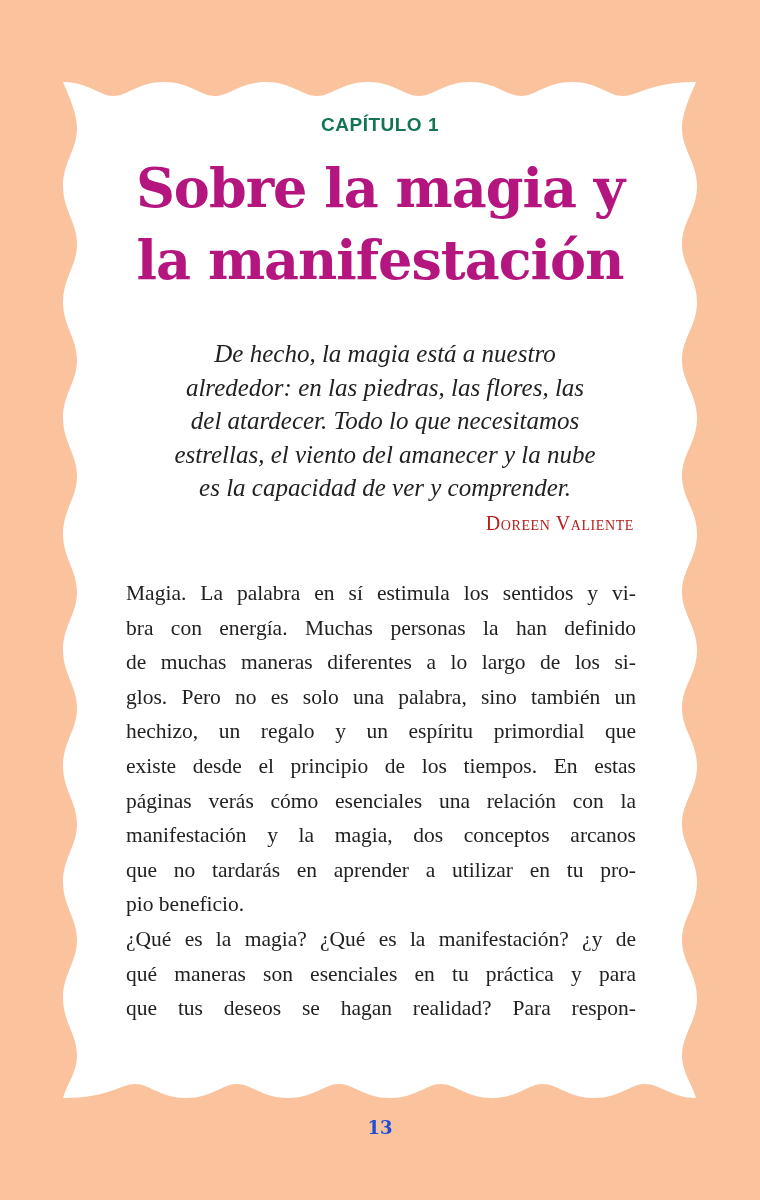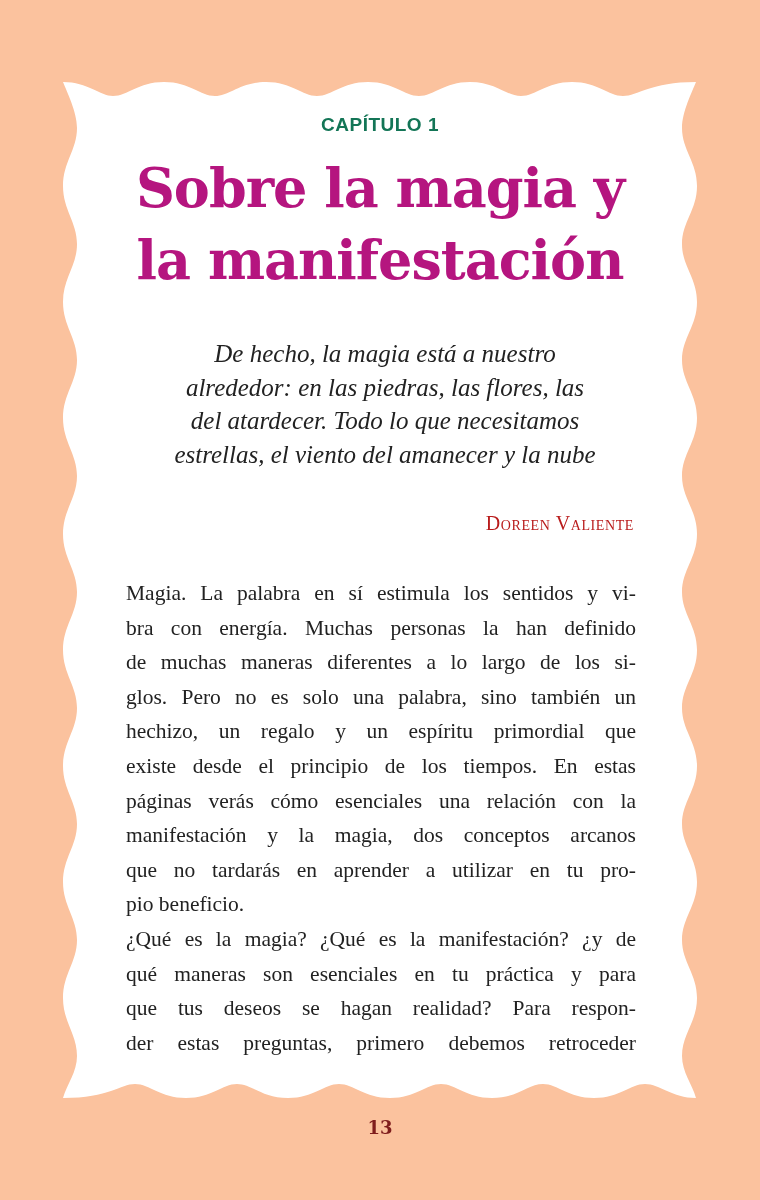--- a/index.html
+++ b/index.html
@@ -31,21 +31,21 @@
   }
   .body-text {
     position: absolute; top: 576px; left: 126px; width: 510px;
     font-family: "Liberation Serif", serif; font-size: 21.5px; line-height: 34.6px;
     color: #222; text-align: justify;
   }
   .body-text .line { display: block; text-align-last: justify; white-space: nowrap; }
   .body-text .line.last { text-align-last: left; }
   .page-number {
     position: absolute; top: 1117px; left: 0; width: 760px; text-align: center;
-    font-family: "DejaVu Serif", serif; font-weight: bold; font-size: 18px; color: #7f1d1d;
+    font-family: "DejaVu Serif", serif; font-weight: bold; font-size: 18px; color: #1d4ed8;
   }
 </style>
 </head>
 <body>
 
 <svg class="frame" viewBox="0 0 760 1200" xmlns="http://www.w3.org/2000/svg">
   <path fill="#ffffff" d="
     M 63 82
     C 88 82, 100 96, 113 96
     C 128 96, 138 82, 164 82
@@ -115,35 +115,35 @@
   <div class="chapter-title">
     <div>Sobre la magia y</div>
     <div>la manifestación</div>
   </div>
 
   <div class="epigraph">
     <div>De hecho, la magia está a nuestro</div>
     <div>alrededor: en las piedras, las flores, las</div>
     <div>del atardecer. Todo lo que necesitamos</div>
     <div>estrellas, el viento del amanecer y la nube</div>
+    <div>es la capacidad de ver y comprender.</div>
   </div>
 
   <div class="attribution">Doreen Valiente</div>
 
   <div class="body-text">
     <span class="line">Magia. La palabra en sí estimula los sentidos y vi-</span>
     <span class="line">bra con energía. Muchas personas la han definido</span>
     <span class="line">de muchas maneras diferentes a lo largo de los si-</span>
     <span class="line">glos. Pero no es solo una palabra, sino también un</span>
     <span class="line">hechizo, un regalo y un espíritu primordial que</span>
     <span class="line">existe desde el principio de los tiempos. En estas</span>
     <span class="line">páginas verás cómo esenciales una relación con la</span>
     <span class="line">manifestación y la magia, dos conceptos arcanos</span>
     <span class="line">que no tardarás en aprender a utilizar en tu pro-</span>
     <span class="line last">pio beneficio.</span>
     <span class="line">¿Qué es la magia? ¿Qué es la manifestación? ¿y de</span>
     <span class="line">qué maneras son esenciales en tu práctica y para</span>
     <span class="line">que tus deseos se hagan realidad? Para respon-</span>
-    <span class="line">der estas preguntas, primero debemos retroceder</span>
   </div>
 
   <div class="page-number">13</div>
 </div>
 
 </body></html>

